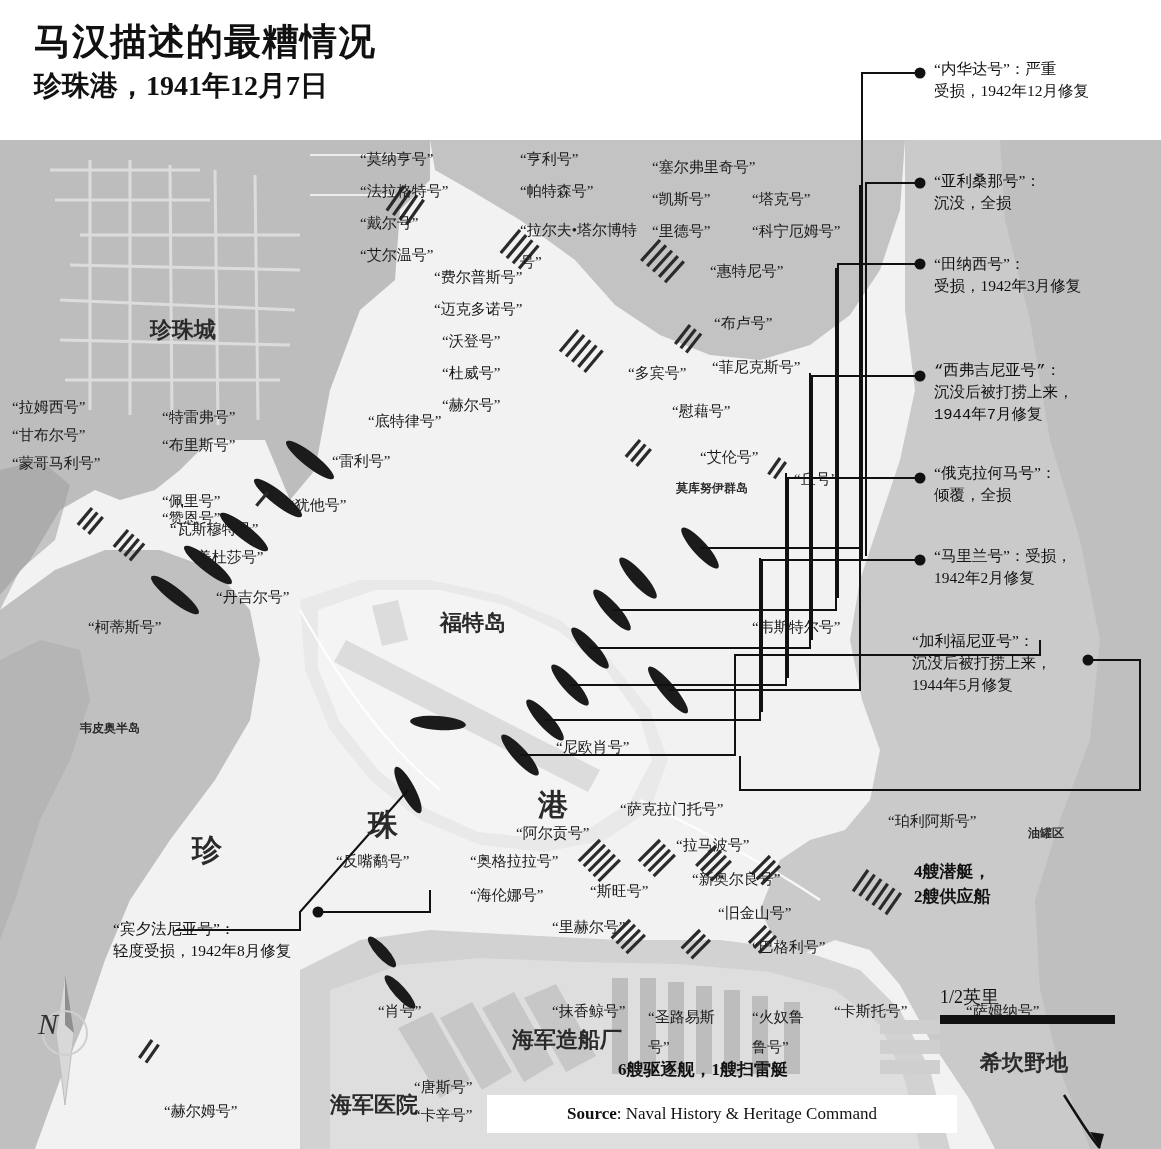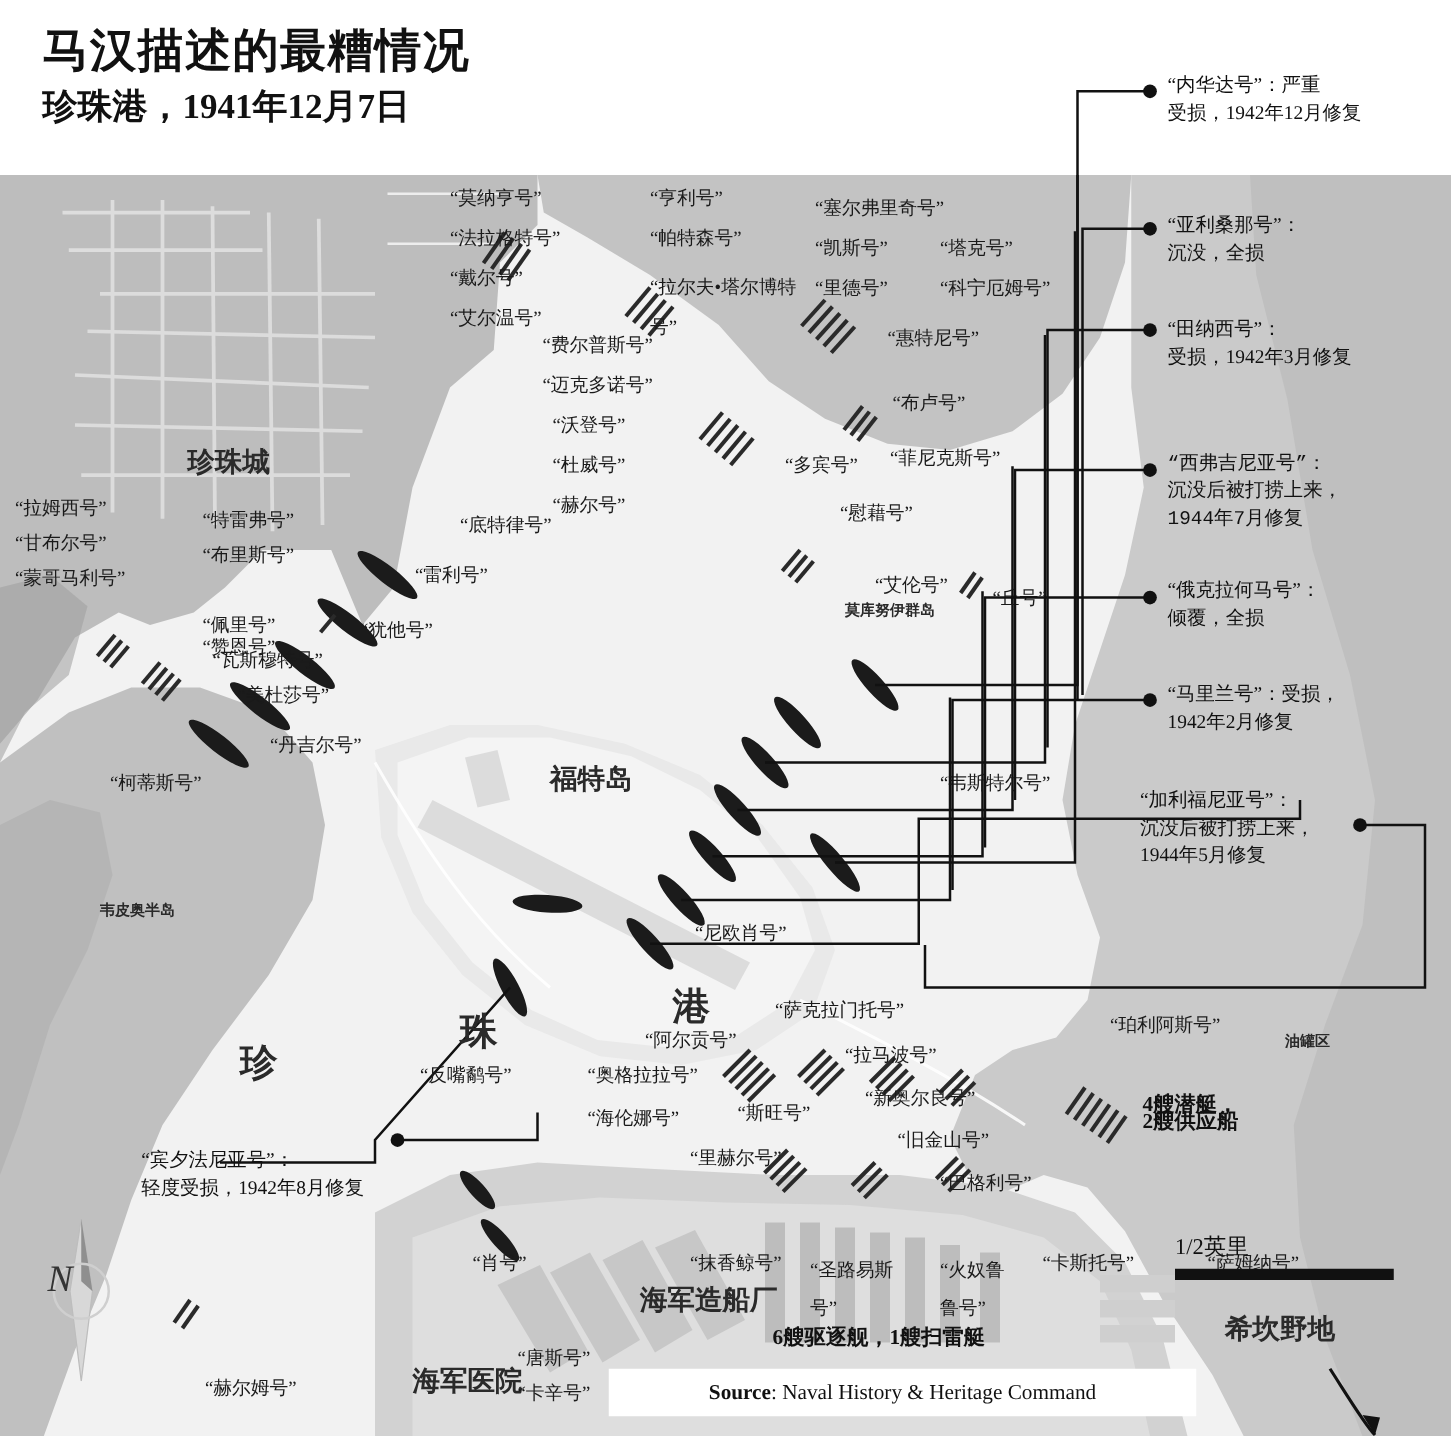--- a/index.html
+++ b/index.html
@@ -343,21 +343,21 @@
         <path d="M176,790 L300,790 L300,772 L408,650"></path>
       </g>
       <g fill="#111">
         <circle cx="862" cy="-66" r="5"></circle>
       </g>
 
       <path d="M1064,955 C1080,980 1092,1000 1100,1008" stroke="#111" stroke-width="2.5" fill="none"></path>
       <path d="M1100,1008 L1090,992 L1104,994 Z" fill="#111"></path>
     </svg>
 
-    <div class="place mid" style="left:150px;top:175px;margin-top:40px;">珍珠城</div>
+    <div class="place mid" style="left:150px;top:175px;">珍珠城</div>
     <div class="place sm2" style="left:676px;top:340px;">莫库努伊群岛</div>
     <div class="place mid" style="left:440px;top:468px;">福特岛</div>
     <div class="place sm2" style="left:80px;top:580px;">韦皮奥半岛</div>
     <div class="place big" style="left:192px;top:690px;">珍</div>
     <div class="place big" style="left:368px;top:665px;">珠</div>
     <div class="place big" style="left:538px;top:645px;">港</div>
     <div class="place sm2" style="left:1028px;top:685px;">油罐区</div>
     <div class="place mid" style="left:512px;top:885px;">海军造船厂</div>
     <div class="place mid" style="left:330px;top:950px;">海军医院</div>
     <div class="place mid" style="left:980px;top:908px;">希坎野地</div>
@@ -393,21 +393,21 @@
     <div class="lbl" style="left:434px;top:128px;">“费尔普斯号”</div>
     <div class="lbl" style="left:434px;top:160px;">“迈克多诺号”</div>
     <div class="lbl" style="left:442px;top:192px;">“沃登号”</div>
     <div class="lbl" style="left:442px;top:224px;">“杜威号”</div>
     <div class="lbl" style="left:442px;top:256px;">“赫尔号”</div>
     <div class="lbl" style="left:710px;top:122px;">“惠特尼号”</div>
     <div class="lbl" style="left:714px;top:174px;">“布卢号”</div>
     <div class="lbl" style="left:628px;top:224px;text-align:right;">“多宾号”</div>
     <div class="lbl" style="left:712px;top:218px;">“菲尼克斯号”</div>
     <div class="lbl" style="left:672px;top:262px;">“慰藉号”</div>
-    <div class="lbl" style="left:700px;top:308px;margin-top:12px;">“艾伦号”</div>
+    <div class="lbl" style="left:700px;top:308px;">“艾伦号”</div>
     <div class="lbl" style="left:794px;top:330px;">“丘号”</div>
     <div class="lbl" style="left:752px;top:478px;">“韦斯特尔号”</div>
     <div class="lbl" style="left:556px;top:598px;">“尼欧肖号”</div>
 
     <div class="lbl" style="left:516px;top:684px;">“阿尔贡号”</div>
     <div class="lbl" style="left:336px;top:712px;">“反嘴鹬号”</div>
     <div class="lbl" style="left:470px;top:712px;">“奥格拉拉号”</div>
     <div class="lbl" style="left:470px;top:746px;">“海伦娜号”</div>
     <div class="lbl" style="left:590px;top:742px;">“斯旺号”</div>
     <div class="lbl" style="left:552px;top:778px;">“里赫尔号”</div>
@@ -420,21 +420,21 @@
     <div class="lbl" style="left:648px;top:862px;width:76px;white-space:normal;line-height:30px;">“圣路易斯号”</div>
     <div class="lbl" style="left:752px;top:862px;width:56px;white-space:normal;line-height:30px;">“火奴鲁鲁号”</div>
     <div class="lbl" style="left:834px;top:862px;">“卡斯托号”</div>
     <div class="lbl" style="left:966px;top:862px;">“萨姆纳号”</div>
     <div class="lbl" style="left:888px;top:672px;">“珀利阿斯号”</div>
     <div class="lbl" style="left:378px;top:862px;">“肖号”</div>
     <div class="lbl" style="left:414px;top:938px;">“唐斯号”</div>
     <div class="lbl" style="left:414px;top:966px;">“卡辛号”</div>
     <div class="lbl" style="left:164px;top:962px;">“赫尔姆号”</div>
 
-    <div class="grp" style="left:914px;top:720px;margin-top:12px;">4艘潜艇，</div>
+    <div class="grp" style="left:914px;top:720px;">4艘潜艇，</div>
     <div class="grp" style="left:914px;top:745px;">2艘供应船</div>
     <div class="grp" style="left:618px;top:918px;">6艘驱逐舰，1艘扫雷艇</div>
 
     <div class="callout" style="left:113px;top:778px;">
       <div>“宾夕法尼亚号”：</div>
       <div>轻度受损，1942年8月修复</div>
     </div>
 
     <div class="scale-wrap" style="top:845px;left:940px;">
       <div class="scale-txt">1/2英里</div>

